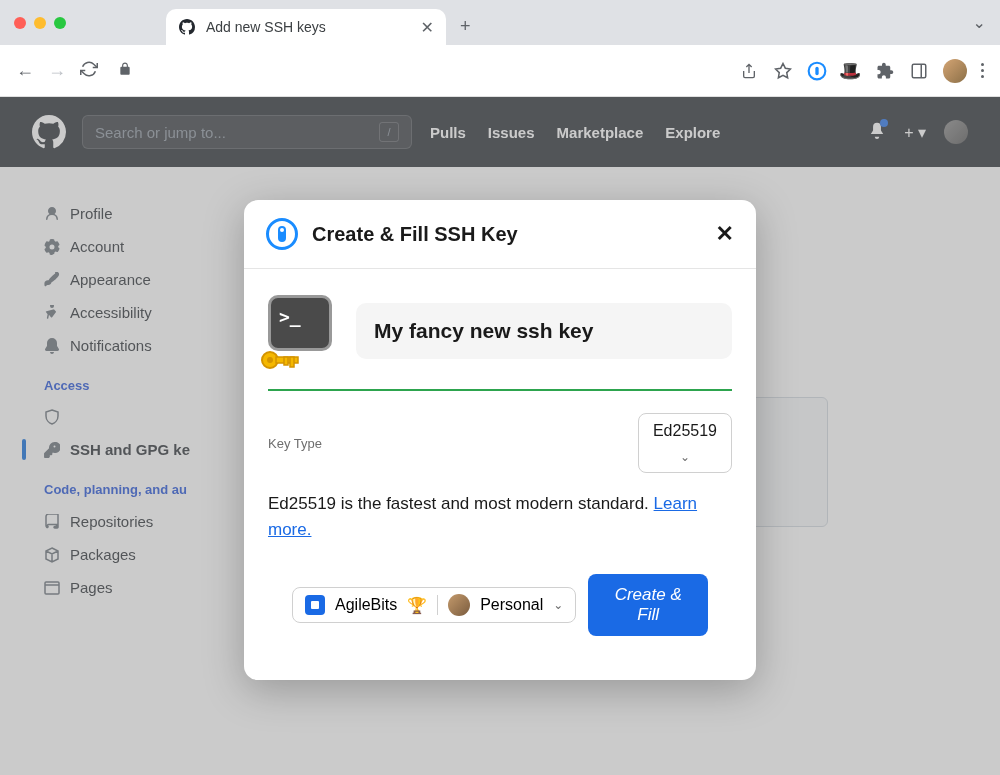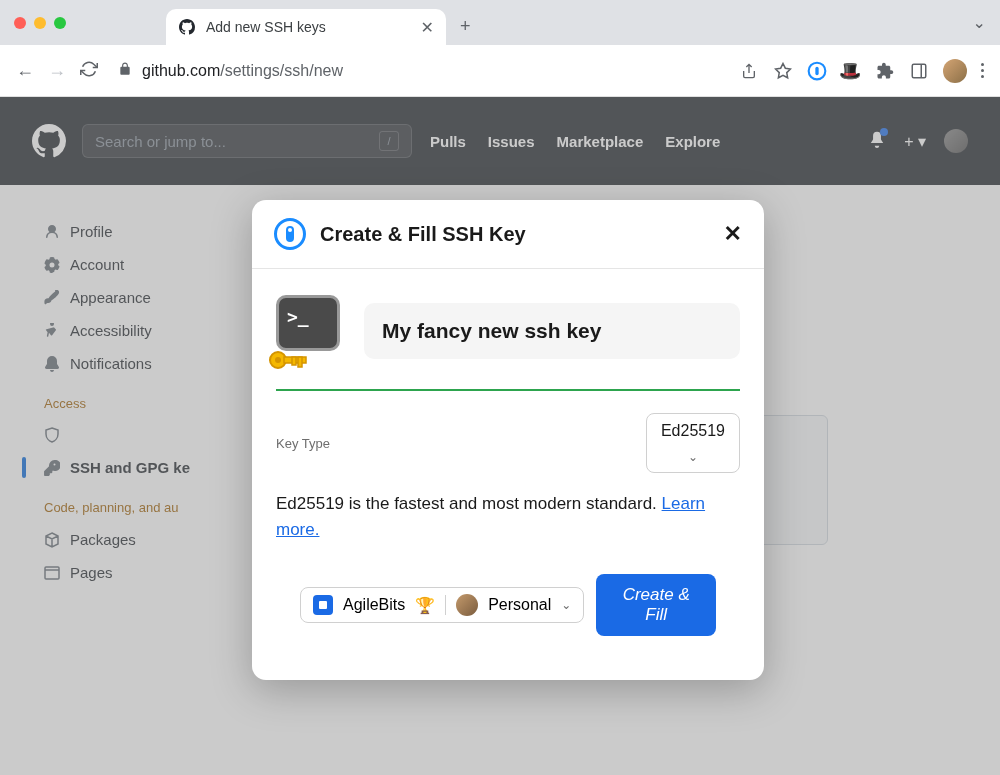--- a/index.html
+++ b/index.html
@@ -28,49 +28,49 @@
 .url-text { font-size: 16px; color: #202124; }
 .url-text .domain { color: #202124; }
 .url-text .path { color: #5f6368; }
 .toolbar-icons { display: flex; align-items: center; gap: 14px; }
 .tb-icon { width: 20px; height: 20px; display: flex; align-items: center; justify-content: center; color: #5f6368; }
 .avatar-small { width: 24px; height: 24px; border-radius: 50%; background: linear-gradient(135deg,#d4a574,#8b6f47); }
 .menu-dots { display: flex; flex-direction: column; gap: 3px; }
 .menu-dots span { width: 3px; height: 3px; background: #5f6368; border-radius: 50%; }
 
 
-.gh-header { height: 88px; background: #24292f; display: flex; align-items: center; padding: 0 32px; gap: 16px; }
+.gh-header { height: 70px; background: #24292f; display: flex; align-items: center; padding: 0 32px; gap: 16px; }
 .gh-logo { width: 34px; height: 34px; }
 .gh-search { flex: 0 0 330px; height: 34px; background: rgba(255,255,255,0.08); border: 1px solid rgba(255,255,255,0.15); border-radius: 6px; display: flex; align-items: center; padding: 0 12px; color: #8b949e; font-size: 15px; }
 .gh-search-slash { margin-left: auto; border: 1px solid rgba(255,255,255,0.2); border-radius: 3px; width: 20px; height: 20px; display:flex; align-items:center; justify-content:center; font-size: 11px; }
 .gh-nav { display: flex; gap: 22px; margin-left: 2px; }
 .gh-nav a { color: #fff; font-weight: 600; font-size: 15px; text-decoration: none; }
 .gh-header-right { margin-left: auto; display: flex; align-items: center; gap: 18px; }
 .gh-bell, .gh-plus { color: #fff; position: relative; }
 .gh-bell-dot { position:absolute; top:-2px; right:-2px; width:8px; height:8px; background:#1f6feb; border-radius:50%; }
 .gh-avatar { width: 24px; height: 24px; border-radius: 50%; background: linear-gradient(135deg,#888,#555); }
 
 
 .page-body { display: flex; padding: 30px 34px; gap: 34px; background: #fff; height: calc(775px - 45px - 52px - 70px); }
 .sidebar { width: 200px; flex-shrink: 0; }
 .sidebar-item { display: flex; align-items: center; gap: 10px; padding: 8px 10px; color: #24292f; font-size: 15px; border-radius: 6px; }
 .sidebar-item.active { font-weight: 600; position: relative; }
 .sidebar-item.active::before { content:''; position:absolute; left:-12px; top:6px; bottom:6px; width:4px; background:#0969da; border-radius:2px; }
 .sidebar-icon { width: 16px; height: 16px; color: #656d76; }
-.sidebar-heading { font-size: 13px; font-weight: 400; color: #a16207; padding: 16px 10px 8px; }
+.sidebar-heading { font-size: 13px; font-weight: 700; color: #1d4ed8; padding: 16px 10px 8px; }
 
 .main-content { flex: 1; }
 .key-textarea-bg { background: #f6f8fa; border: 1px solid #d0d7de; border-radius: 6px; padding: 22px; font-size: 15px; color: #656d76; height: 130px; width: 560px; margin-top: 200px; resize: none; font-family: inherit; }
 .add-btn { background: #2da44e; color: #fff; border: none; border-radius: 6px; padding: 10px 20px; font-size: 15px; font-weight: 500; margin-top: 16px; cursor:pointer; }
 
 
 .dimmer { position: absolute; top: 97px; left: 0; right: 0; bottom: 0; background: rgba(140,140,140,0.45); }
 
 
-.modal { position: absolute; top: 200px; left: 252px; width: 512px; background: #fff; border-radius: 14px; box-shadow: 0 10px 40px rgba(0,0,0,0.25); overflow: hidden; }
+.modal { position: absolute; top: 200px; left: 244px; width: 512px; background: #fff; border-radius: 14px; box-shadow: 0 10px 40px rgba(0,0,0,0.25); overflow: hidden; }
 .modal-header { display: flex; align-items: center; padding: 18px 22px; border-bottom: 1px solid #e5e5e5; gap: 14px; }
 .op-logo { width: 32px; height: 32px; border-radius: 50%; border: 3px solid #1a8cff; display: flex; align-items: center; justify-content: center; }
 .op-logo-inner { width: 8px; height: 16px; background: #1a8cff; border-radius: 4px; position: relative; }
 .op-logo-inner::after { content:''; position:absolute; top:2px; left:2px; width:4px; height:4px; background:#fff; border-radius:50%; }
 .modal-title { font-size: 20px; font-weight: 700; color: #1a1a1a; }
 .modal-close { margin-left: auto; font-size: 22px; color: #1a1a1a; cursor:pointer; font-weight:bold; }
 .modal-body { padding: 26px 24px 22px; }
 .key-row { display: flex; align-items: center; gap: 16px; margin-bottom: 22px; }
 .terminal-icon { width: 72px; height: 72px; position: relative; }
 .terminal-bg { width: 64px; height: 56px; background: #4a4a4a; border: 3px solid #999; border-radius: 10px; position: relative; padding: 8px; }
@@ -121,23 +121,20 @@
         <path d="M23 4v6h-6M1 20v-6h6"></path>
         <path d="M3.51 9a9 9 0 0114.85-3.36L23 10M1 14l4.64 4.36A9 9 0 0020.49 15"></path>
       </svg>
   </span>
   <div class="url-input-wrap">
     <span class="lock-icon">
       <svg width="14" height="14" viewBox="0 0 24 24" fill="#5f6368">
           <path d="M18 8h-1V6c0-2.76-2.24-5-5-5S7 3.24 7 6v2H6c-1.1 0-2 .9-2 2v10c0 1.1.9 2 2 2h12c1.1 0 2-.9 2-2V10c0-1.1-.9-2-2-2zM9 6c0-1.66 1.34-3 3-3s3 1.34 3 3v2H9V6z"></path>
         </svg>
     </span>
-    <span class="url-text">
-      <span class="domain">github.com</span><span class="path">/settings/ssh/new</span>
-    </span>
   </div>
   <div class="toolbar-icons">
     <span class="tb-icon">
       <svg width="16" height="16" viewBox="0 0 24 24" fill="none" stroke="#5f6368" stroke-width="2">
           <path d="M4 12v8a2 2 0 002 2h12a2 2 0 002-2v-8M16 6l-4-4-4 4M12 2v13"></path>
         </svg>
     </span>
     <span class="tb-icon">
       <svg width="18" height="18" viewBox="0 0 24 24" fill="none" stroke="#5f6368" stroke-width="2">
           <polygon points="12 2 15.09 8.26 22 9.27 17 14.14 18.18 21.02 12 17.77 5.82 21.02 7 14.14 2 9.27 8.91 8.26 12 2"></polygon>
@@ -239,20 +236,26 @@
           </svg></span>
     </div>
     <div class="sidebar-item active">
       <span class="sidebar-icon"><svg width="16" height="16" viewBox="0 0 16 16" fill="currentColor">
             <path d="M10.5 0a5.5 5.5 0 00-5.447 6.265l-4.78 4.78a.75.75 0 00-.22.53v3.675c0 .414.336.75.75.75h3.675a.75.75 0 00.53-.22l.81-.81v-1.72h1.72l.81-.81v-1.72h1.388A5.5 5.5 0 1010.5 0zm1 4.5a1 1 0 11-2 0 1 1 0 012 0z"></path>
           </svg></span>
       <span>SSH and GPG ke</span>
     </div>
 
     <div class="sidebar-heading">Code, planning, and au</div>
+    <div class="sidebar-item">
+      <span class="sidebar-icon"><svg width="16" height="16" viewBox="0 0 16 16" fill="none" stroke="currentColor" stroke-width="1.5">
+            <path d="M2 2.5A2.5 2.5 0 014.5 0h8.75a.75.75 0 01.75.75v12.5a.75.75 0 01-.75.75h-2.5a.75.75 0 110-1.5h1.75v-2h-8a1 1 0 00-.714 1.7.75.75 0 01-1.072 1.05A2.5 2.5 0 012 11.5v-9z"></path>
+          </svg></span>
+      <span>Repositories</span>
+    </div>
     <div class="sidebar-item">
       <span class="sidebar-icon"><svg width="16" height="16" viewBox="0 0 16 16" fill="none" stroke="currentColor" stroke-width="1.5">
             <path d="M8 1l6 3v8l-6 3-6-3V4l6-3z M2 4l6 3 6-3 M8 7v8"></path>
           </svg></span>
       <span>Packages</span>
     </div>
     <div class="sidebar-item">
       <span class="sidebar-icon"><svg width="16" height="16" viewBox="0 0 16 16" fill="none" stroke="currentColor" stroke-width="1.5">
             <rect x="1" y="2" width="14" height="12" rx="1"></rect>
             <line x1="1" y1="5" x2="15" y2="5"></line>

